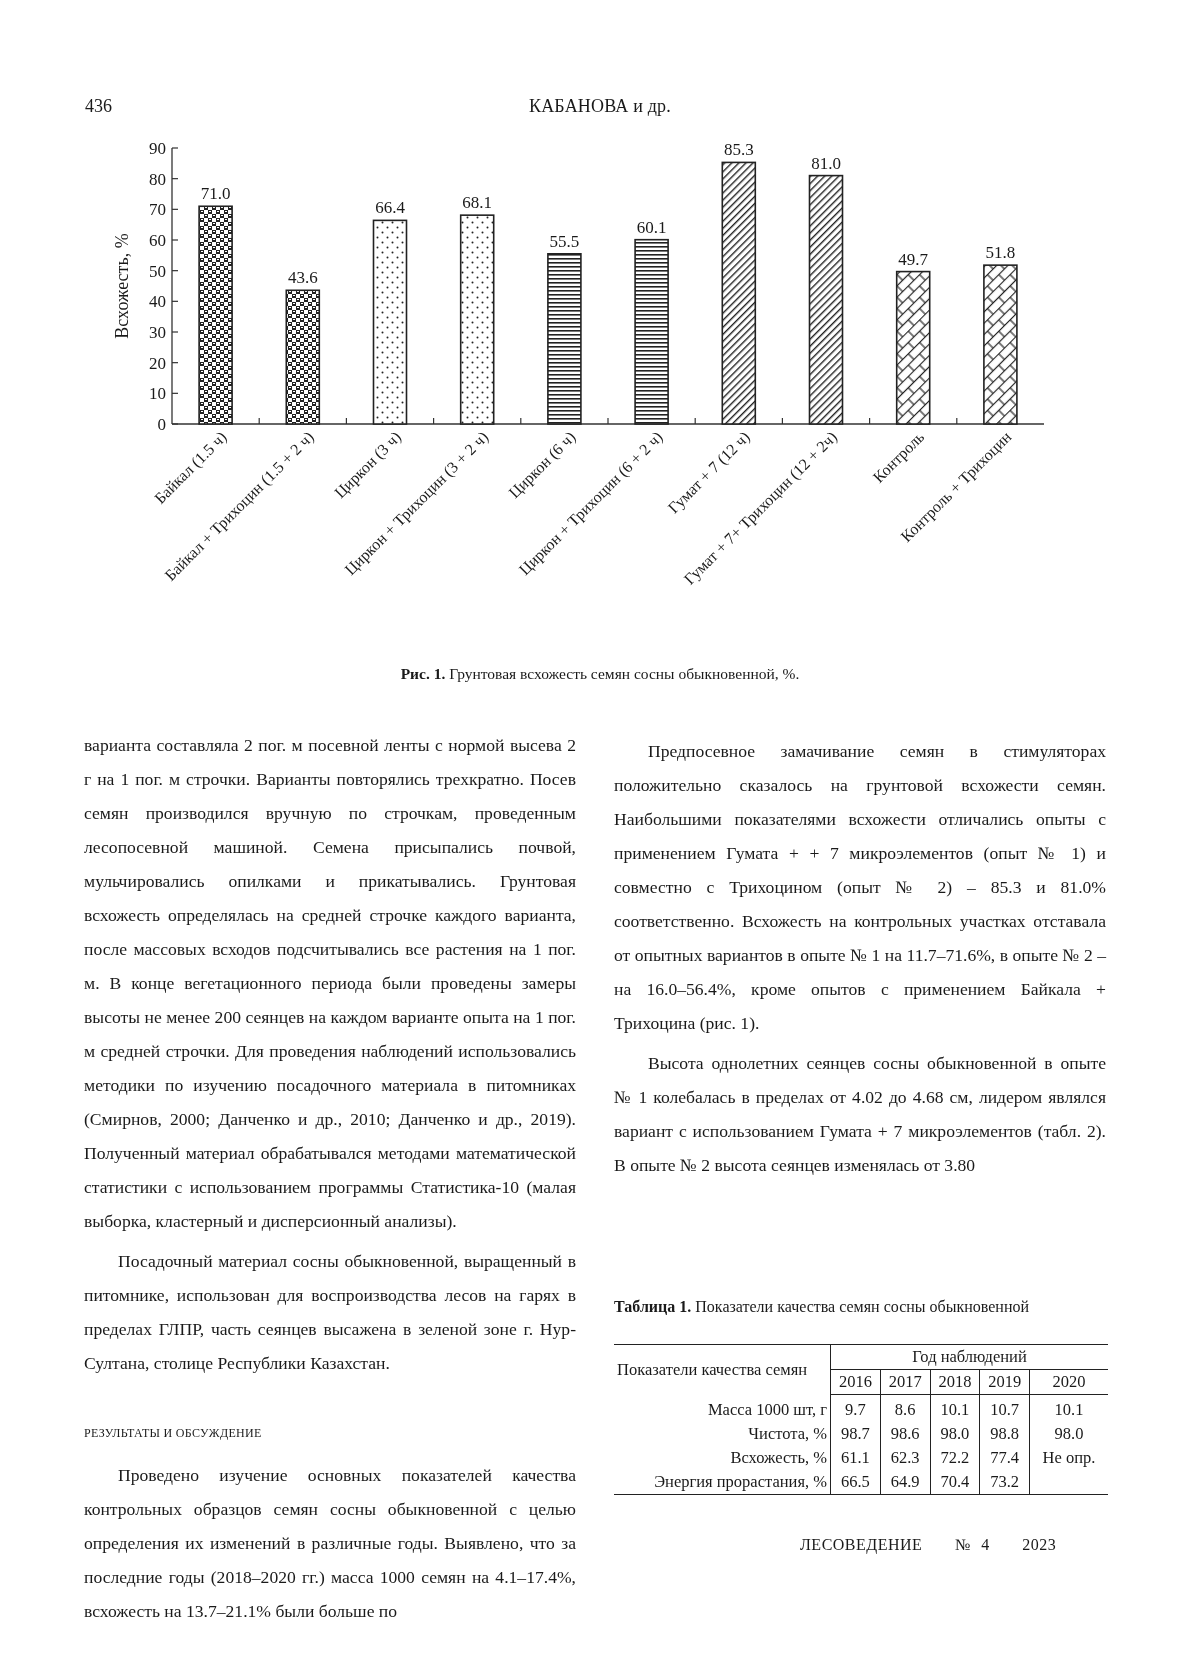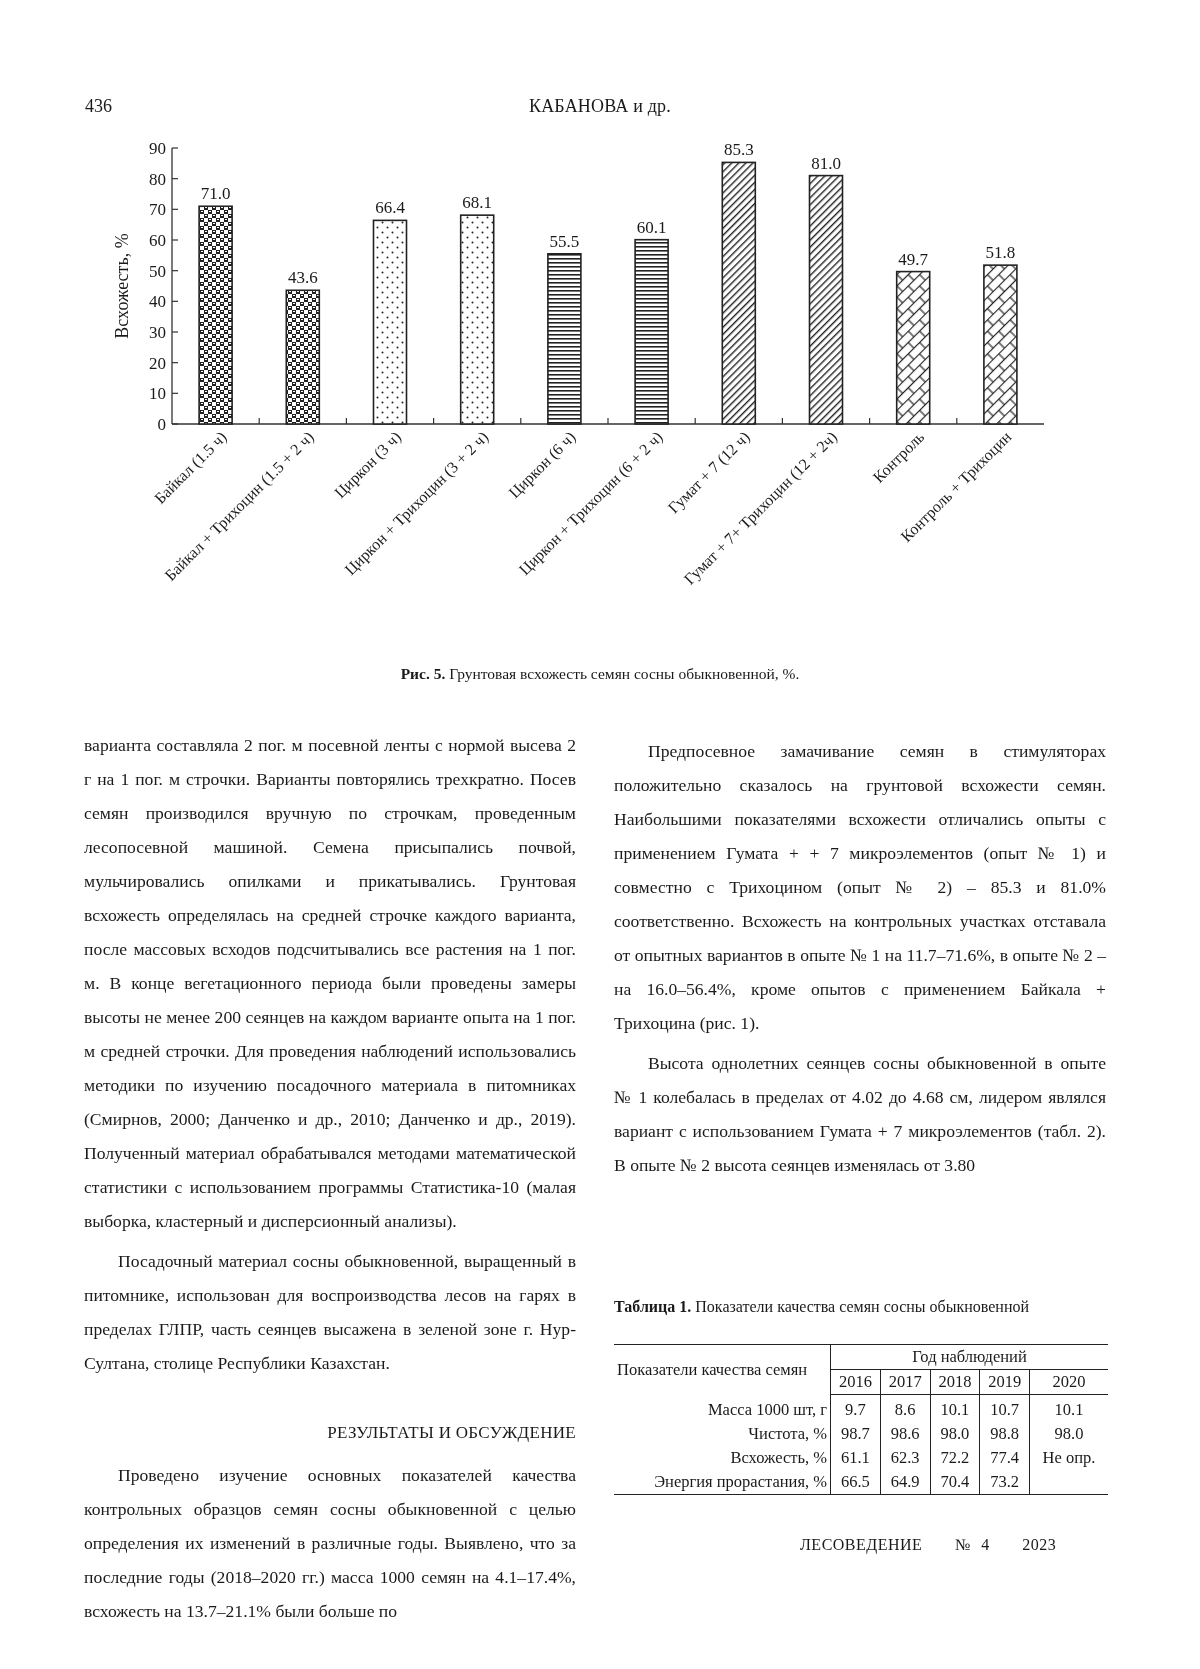--- a/index.html
+++ b/index.html
@@ -9,21 +9,21 @@
   .running-head { position:absolute; left:0; width:1200px; top:96px; text-align:center; font-size:18px; letter-spacing:0.2px; }
   #chart { position:absolute; left:0; top:130px; width:1200px; height:530px; }
   #chart text { font-family:"Liberation Serif", "DejaVu Serif", serif; fill:#1a1a1a; }
   .caption { position:absolute; left:0; width:1200px; top:665px; text-align:center; font-size:15.5px; }
   .caption b { font-weight:bold; }
   .col { position:absolute; font-size:17.6px; line-height:34px; text-align:justify; }
   .col p { margin:0; }
   .col p.ind { text-indent:34px; margin-top:6px; }
   #col-left { left:84px; top:728px; width:492px; }
   #col-right { left:614px; top:728px; width:492px; }
-  .section-title { text-align:right; font-size:17px; letter-spacing:0.3px; margin:36px 0 8px 0; }
+  .section-title { text-align:left; font-size:12px; letter-spacing:0.3px; margin:36px 0 8px 0; }
   .tbl-title { position:absolute; left:614px; top:1297px; width:494px; font-size:16px; line-height:20px; }
   .tbl-title b { font-weight:bold; }
   table.t1 { position:absolute; left:614px; top:1344px; width:494px; border-collapse:collapse; font-size:16.5px; }
   table.t1 td, table.t1 th { font-weight:normal; padding:1px 3px; line-height:22px; }
   table.t1 thead tr:first-child th { border-top:1.5px solid #222; }
   table.t1 thead tr:last-child th { border-bottom:1.2px solid #222; }
   table.t1 .lh { text-align:left; border-right:1px solid #222; width:210px; }
   table.t1 .yr { border-left:1px solid #222; border-top:1px solid #222; text-align:center;margin-left:32px; }
   table.t1 td.v { border-left:1px solid #222; text-align:center; }
   table.t1 td.lbl { text-align:right; padding-left:2px; white-space:nowrap; }
@@ -132,21 +132,21 @@
       <text x="826" y="38.599999999999994" text-anchor="middle" font-size="17">81.0</text>
       <text x="0" y="0" text-anchor="end" font-size="16" transform="translate(838,308) rotate(-45)">Гумат + 7+ Трихоцин (12 + 2ч)</text>
       <text x="913.2" y="134.58666666666664" text-anchor="middle" font-size="17">49.7</text>
       <text x="0" y="0" text-anchor="end" font-size="16" transform="translate(925.2,308) rotate(-45)">Контроль</text>
       <text x="1000.4" y="128.14666666666668" text-anchor="middle" font-size="17">51.8</text>
       <text x="0" y="0" text-anchor="end" font-size="16" transform="translate(1012.4,308) rotate(-45)">Контроль + Трихоцин</text>
     </g>
 </svg>
 
 <div class="caption">
-  <b>Рис. 5.</b><span> Грунтовая всхожесть семян сосны обыкновенной, %.</span>
+  <b>Рис. 1.</b><span> Грунтовая всхожесть семян сосны обыкновенной, %.</span>
 </div>
 
 <div class="col" id="col-left">
   <p>варианта составляла 2 пог. м посевной ленты с нормой высева 2 г на 1 пог. м строчки. Варианты повторялись трехкратно. Посев семян производился вручную по строчкам, проведенным лесопосевной машиной. Семена присыпались почвой, мульчировались опилками и прикатывались. Грунтовая всхожесть определялась на средней строчке каждого варианта, после массовых всходов подсчитывались все растения на 1 пог. м. В конце вегетационного периода были проведены замеры высоты не менее 200 сеянцев на каждом варианте опыта на 1 пог. м средней строчки. Для проведения наблюдений использовались методики по изучению посадочного материала в питомниках (Смирнов, 2000; Данченко и др., 2010; Данченко и др., 2019). Полученный материал обрабатывался методами математической статистики с использованием программы Статистика-10 (малая выборка, кластерный и дисперсионный анализы).</p>
   <p class="ind">Посадочный материал сосны обыкновенной, выращенный в питомнике, использован для воспроизводства лесов на гарях в пределах ГЛПР, часть сеянцев высажена в зеленой зоне г. Нур-Султана, столице Республики Казахстан.</p>
   <div class="section-title">РЕЗУЛЬТАТЫ И ОБСУЖДЕНИЕ</div>
   <p class="ind" style="margin-top:0">Проведено изучение основных показателей качества контрольных образцов семян сосны обыкновенной с целью определения их изменений в различные годы. Выявлено, что за последние годы (2018–2020 гг.) масса 1000 семян на 4.1–17.4%, всхожесть на 13.7–21.1% были больше по</p>
 </div>
 
 <div class="col" id="col-right">

